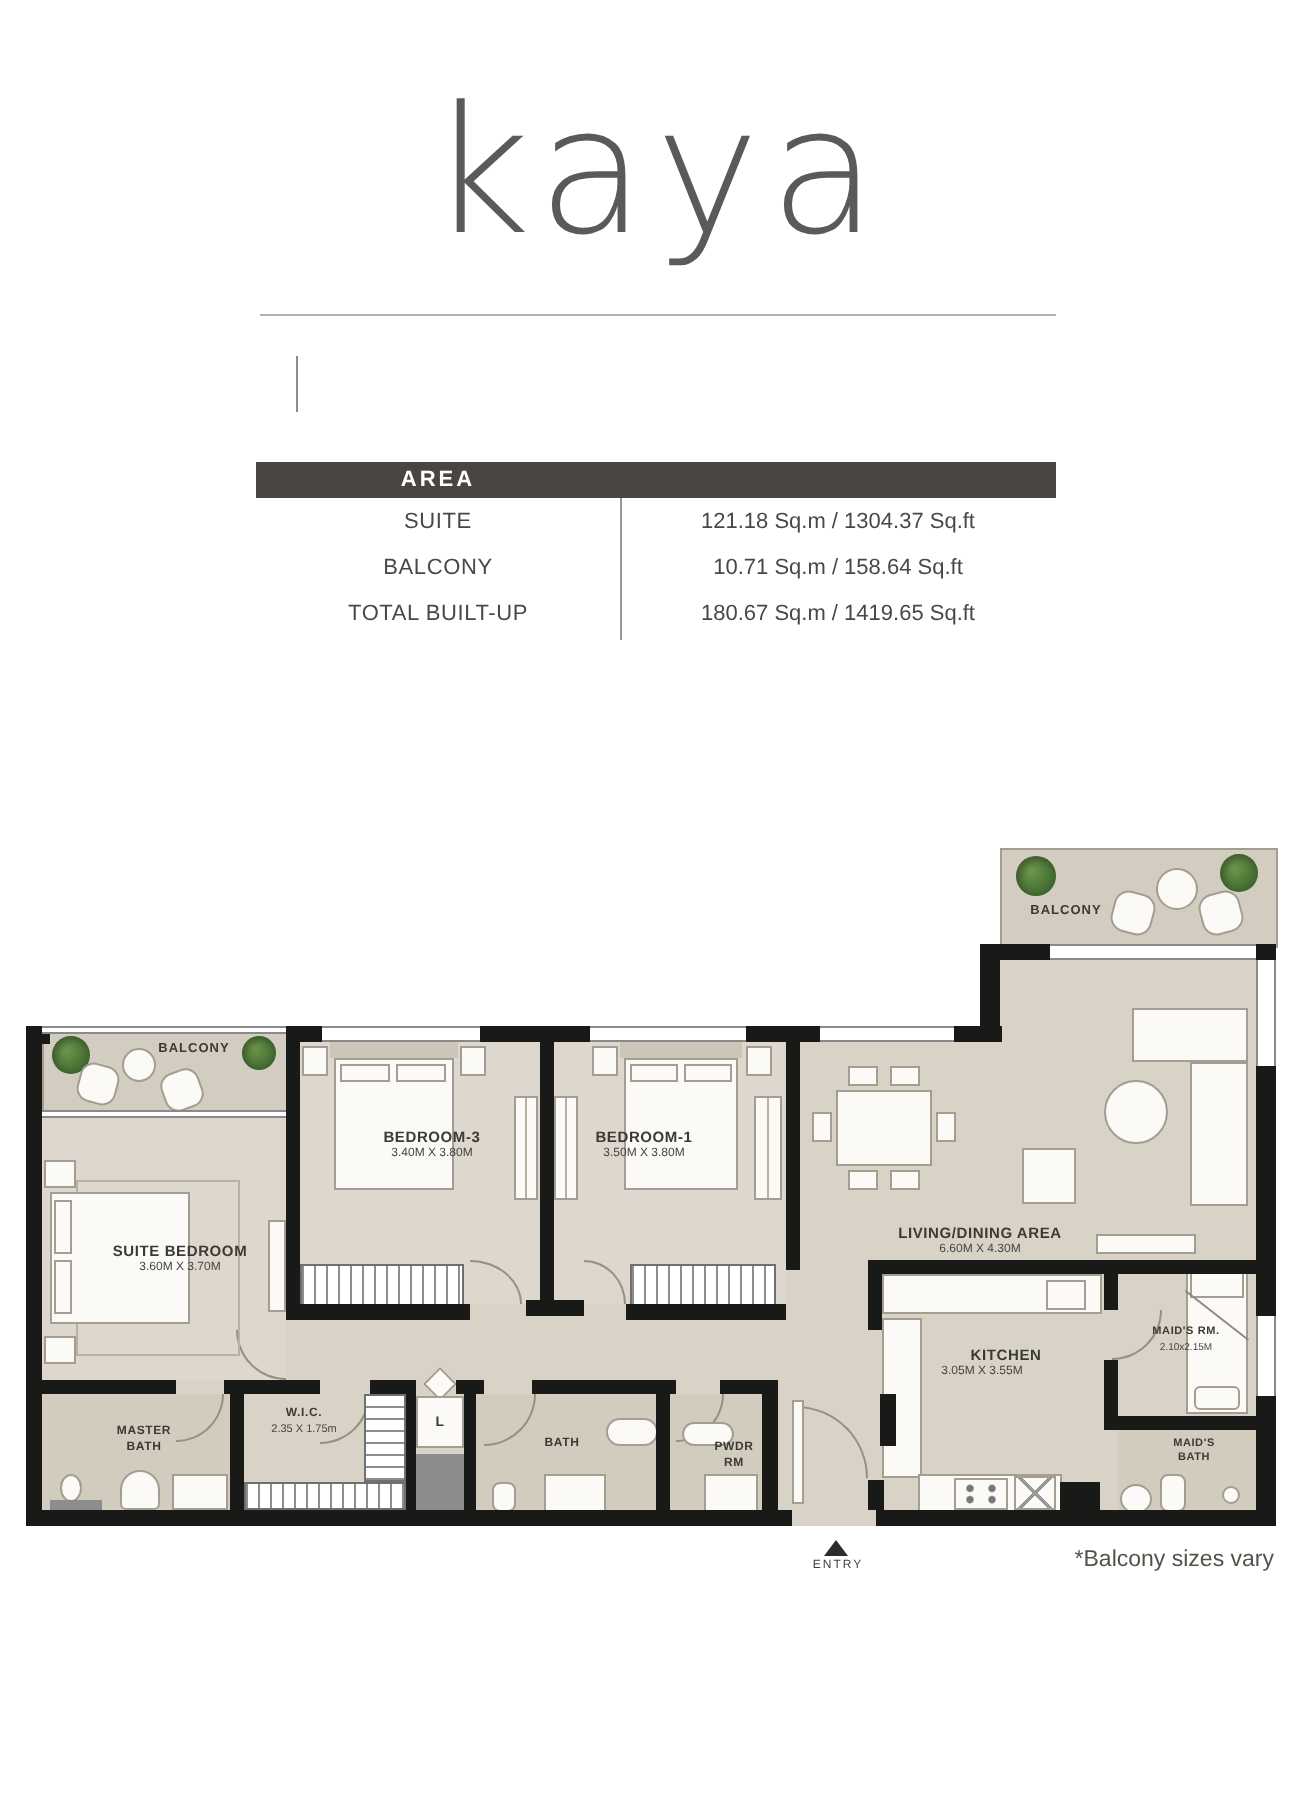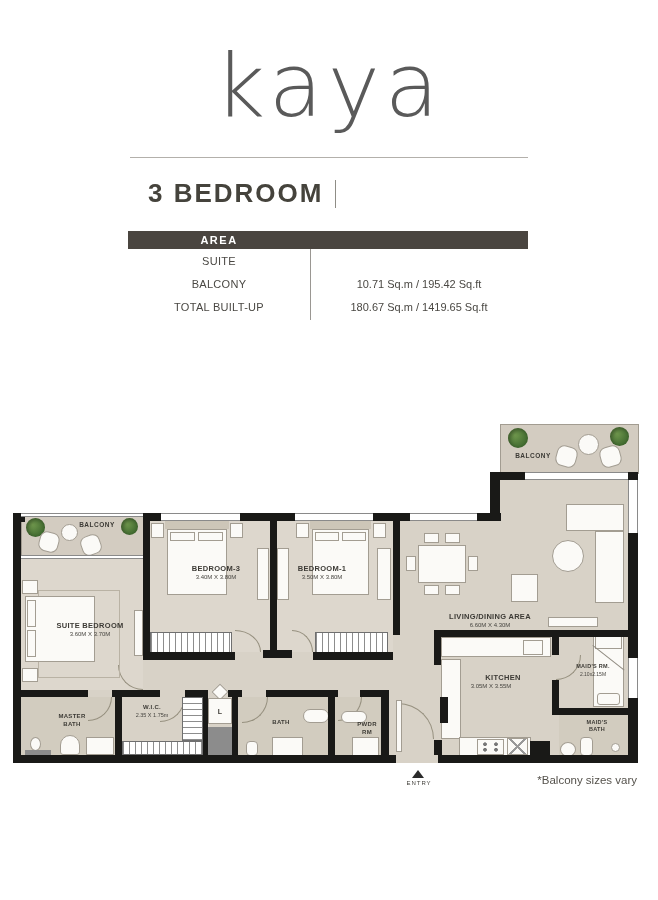--- a/index.html
+++ b/index.html
@@ -60,34 +60,34 @@
   .note{font-size:11.5px;color:#55524c;text-align:right;}
 </style>
 </head>
 <body>
 
 <div class="page">
 
   <div class="abs logo">kaya</div>
   <div class="abs hr" style="left:130px;top:157px;width:398px;"></div>
   <div class="abs title-row" style="left:148px;top:178px;">
-    <span class="title-main">3 BEDROOM</span>
     <span class="title-sep"></span>
   </div>
 
   <div class="abs tbl">
     <div class="tbl-bar">
       <span>AREA</span>
     </div>
     <div class="tbl-row">
       <span class="tbl-lab">SUITE</span>
+      <span class="tbl-val">121.18 Sq.m / 1304.37 Sq.ft</span>
     </div>
     <div class="tbl-row">
       <span class="tbl-lab">BALCONY</span>
-      <span class="tbl-val">10.71 Sq.m / 195.42 Sq.ft</span>
+      <span class="tbl-val">10.71 Sq.m / 158.64 Sq.ft</span>
     </div>
     <div class="tbl-row">
       <span class="tbl-lab">TOTAL BUILT-UP</span>
       <span class="tbl-val">180.67 Sq.m / 1419.65 Sq.ft</span>
     </div>
     <div class="tbl-div"></div>
   </div>
 
   <div class="abs" style="left:0;top:0;width:658px;height:900px;">
 

